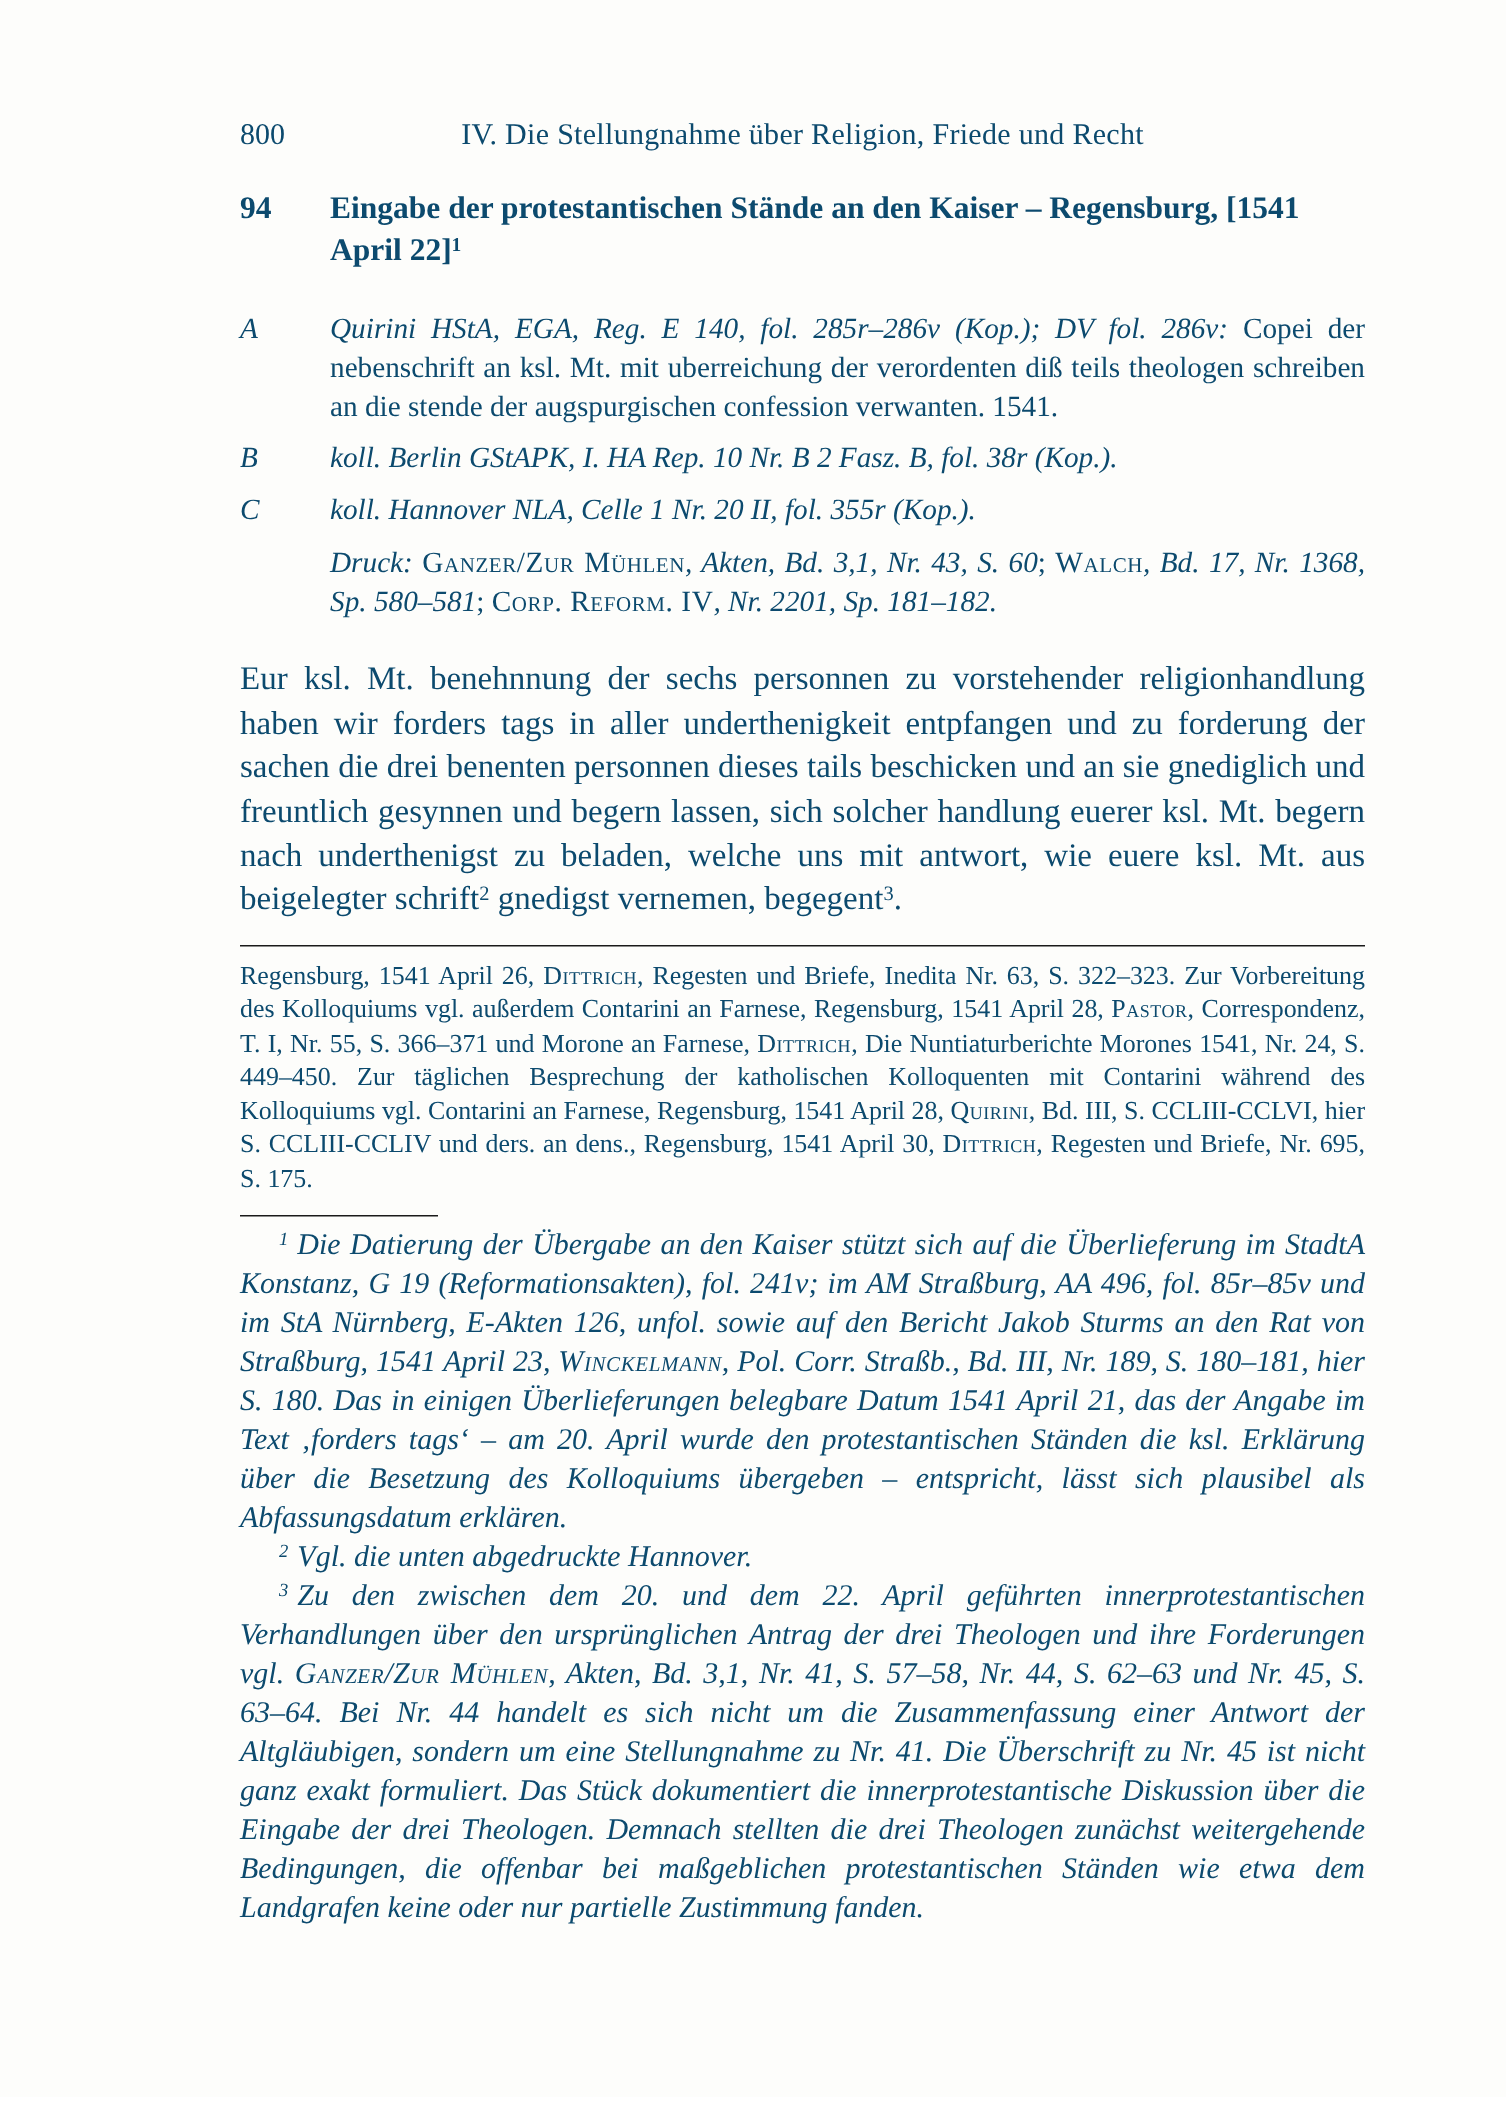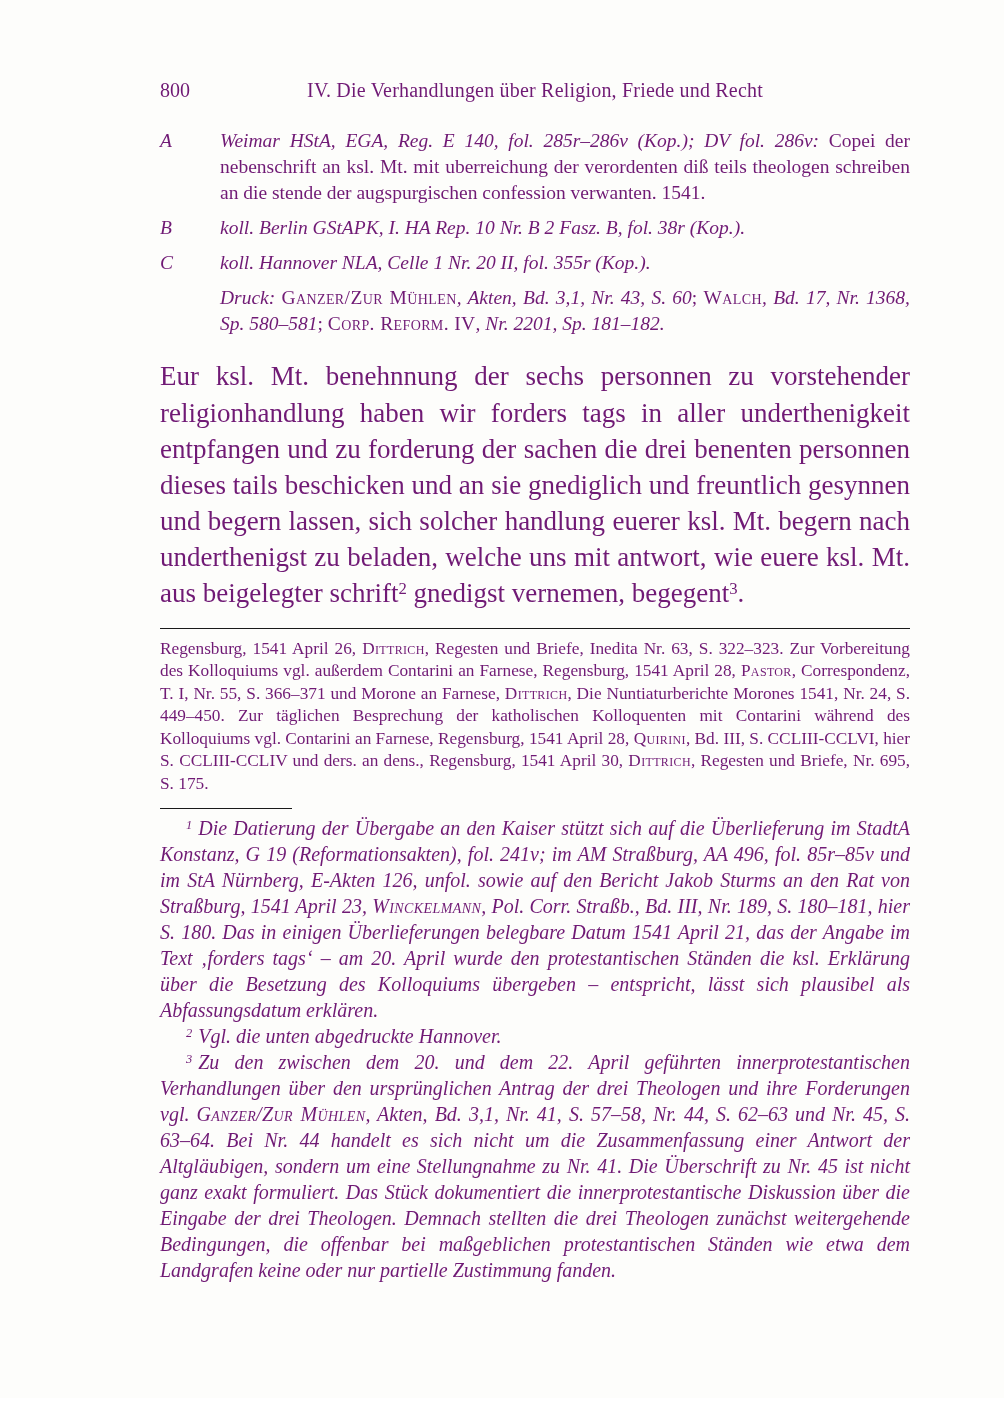--- a/index.html
+++ b/index.html
@@ -1,21 +1,21 @@
 <!DOCTYPE html>
 <html lang="de"><head>
 <meta charset="utf-8">
 <style>
   html, body { margin: 0; padding: 0; background: #ffffff; }
   .page {
     width: 1004px;
     height: 1398px;
     box-sizing: border-box;
     background: #fdfdfb;
-    color: #701a75;
+    color: #0c4a6e;
     font-family: "Liberation Serif", serif;
     padding: 78px 94px 40px 160px;
     position: relative;
     overflow: hidden;
   }
   
   .seg-i  { font-style: italic; }
   .seg-sc { font-variant: small-caps; letter-spacing: 0.02em; }
   .seg-sup{ font-size: 0.62em; position: relative; top: -0.5em; line-height: 0; }
 
@@ -30,48 +30,52 @@
   .doc-title { flex: 1; }
 
   
   .apparatus { margin-top: 26px; }
   .app-entry { display: flex; font-size: 19.5px; line-height: 1.33; margin-top: 9px; }
   .app-entry:first-child { margin-top: 0; }
   .app-sig { width: 60px; flex-shrink: 0; font-style: italic; }
   .app-text { flex: 1; text-align: justify; }
 
   
-  .body-text { margin-top: 22px; font-size: 27px; line-height: 1.34; }
+  .body-text { margin-top: 22px; font-size: 22px; line-height: 1.34; }
   .body-text p { margin: 0; text-align: justify; hyphens: auto; -webkit-hyphens: auto; }
   .body-text p.indented { text-indent: 26px; }
 
   
   .rule-full  { border: none; border-top: 1.6px solid #1a1a1a; margin: 16px 0 9px 0; width: 100%; }
   .rule-short { border: none; border-top: 1.6px solid #1a1a1a; margin: 13px 0 6px 0; width: 132px; margin-left: 0; }
 
   
   .continuation { font-size: 17.3px; line-height: 1.3; text-align: justify; hyphens: auto; -webkit-hyphens: auto; margin: 0; }
   .footnotes p.fn { font-size: 20px; line-height: 1.3; font-style: italic; text-align: justify; hyphens: auto; -webkit-hyphens: auto; text-indent: 26px; margin: 0; }
   .fn-marker { margin-right: 6px; }
 </style>
 </head>
 <body>
 
 <div class="page">
 
   <div class="header">
     <span class="page-num">800</span>
-    <div class="running-head">IV. Die Verhandlungen über Religion, Friede und Recht</div>
+    <div class="running-head">IV. Die Stellungnahme über Religion, Friede und Recht</div>
   </div>
 
+  <div class="doc-heading">
+    <span class="doc-num">94</span>
+    <span class="doc-title"><span>Eingabe der protestantischen Stände an den Kaiser – Regensburg, [1541 April 22]</span><span class="seg-sup">1</span></span>
+  </div>
 
   <div class="apparatus">
     <div class="app-entry">
       <span class="app-sig">A</span>
-      <span class="app-text"><span class="seg-i">Weimar HStA, EGA, Reg. E 140, fol. 285r–286v (Kop.); DV fol. 286v:</span><span> Copei der nebenschrift an ksl. Mt. mit uberreichung der verordenten diß teils theologen schreiben an die stende der augspurgischen confession verwanten. 1541.</span></span>
+      <span class="app-text"><span class="seg-i">Quirini HStA, EGA, Reg. E 140, fol. 285r–286v (Kop.); DV fol. 286v:</span><span> Copei der nebenschrift an ksl. Mt. mit uberreichung der verordenten diß teils theologen schreiben an die stende der augspurgischen confession verwanten. 1541.</span></span>
     </div>
     <div class="app-entry">
       <span class="app-sig">B</span>
       <span class="app-text"><span class="seg-i">koll. Berlin GStAPK, I. HA Rep. 10 Nr. B 2 Fasz. B, fol. 38r (Kop.).</span></span>
     </div>
     <div class="app-entry">
       <span class="app-sig">C</span>
       <span class="app-text"><span class="seg-i">koll. Hannover NLA, Celle 1 Nr. 20 II, fol. 355r (Kop.).</span></span>
     </div>
     <div class="app-entry">

